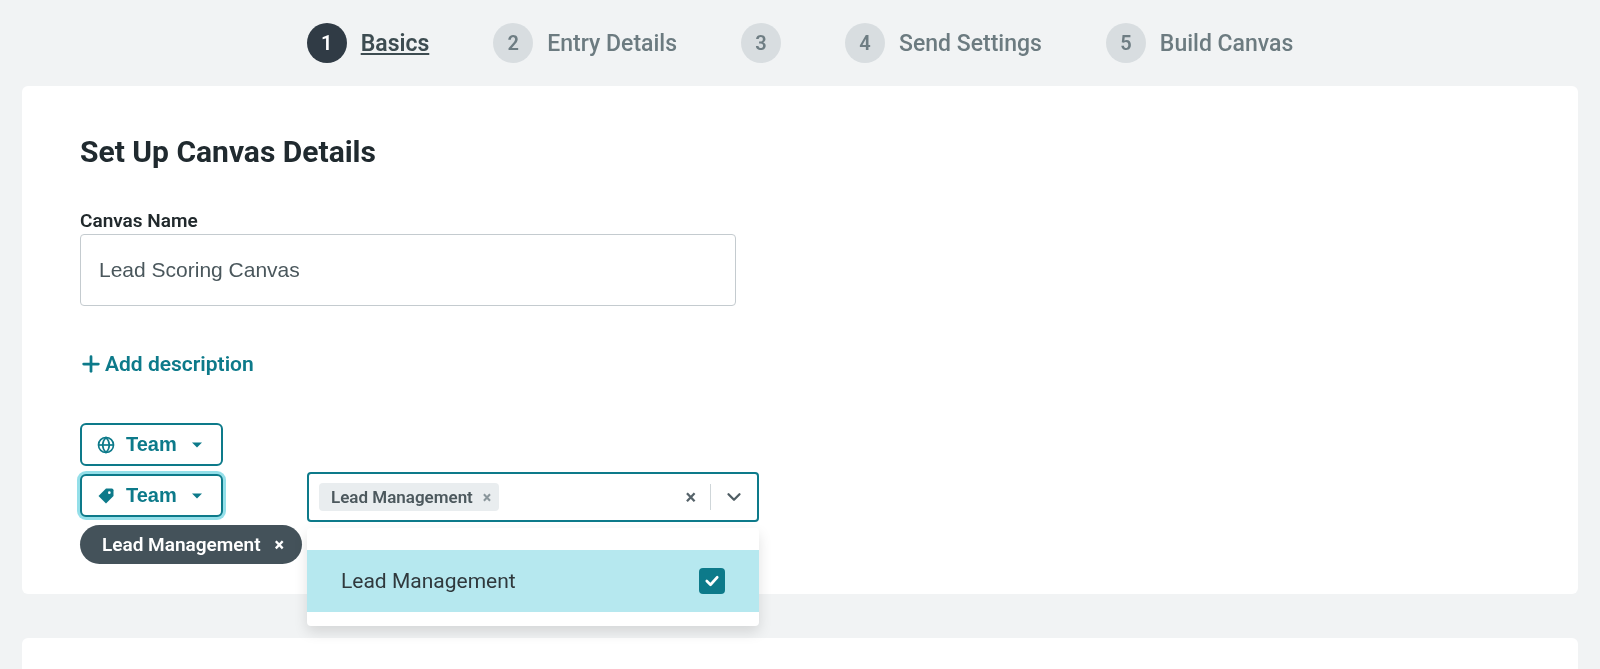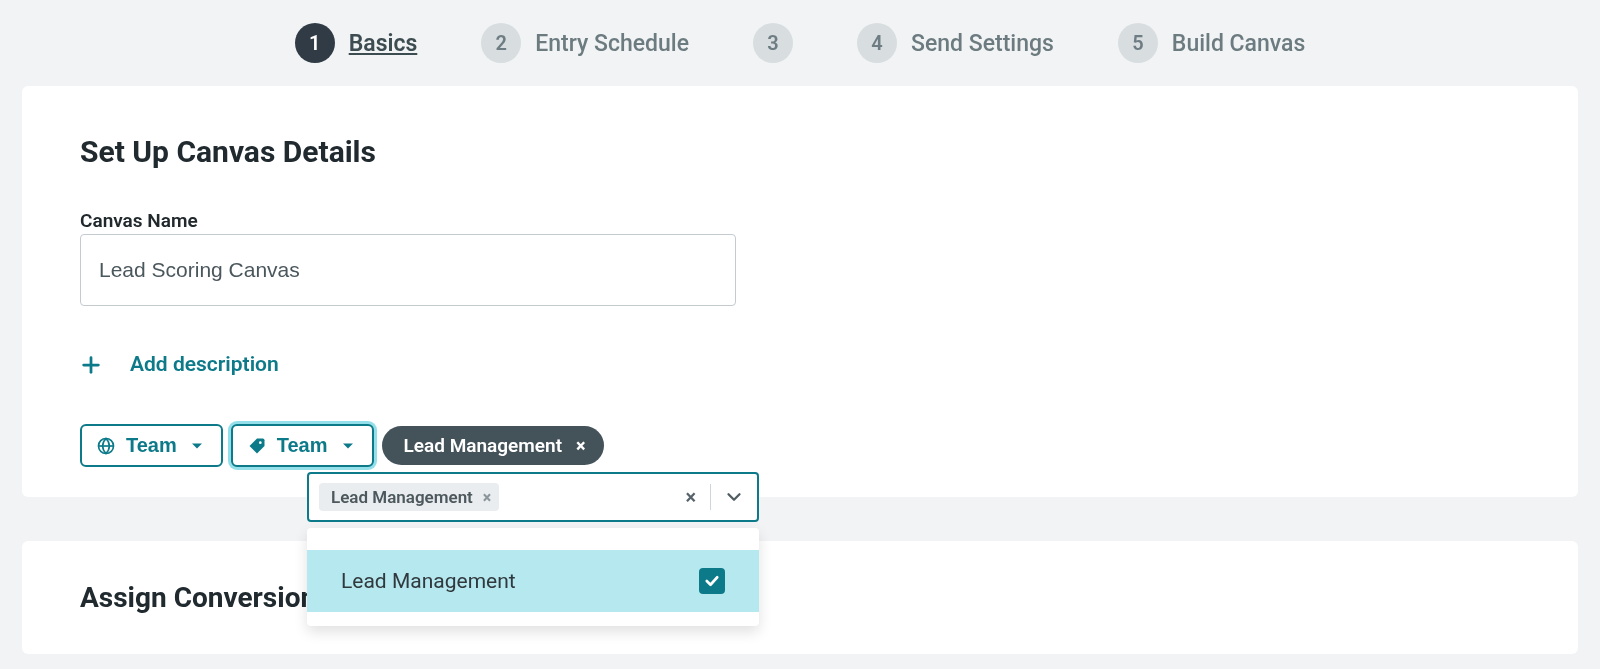--- a/index.html
+++ b/index.html
@@ -78,35 +78,36 @@
       height: 72px;
       border: 1px solid #c4cbcf;
       border-radius: 4px;
       padding: 0 18px;
       font-size: 21px;
       color: #4a575c;
       outline: none;
     }
     .add-desc {
       display: inline-flex;
-      align-items: flex-end;
-      gap: 28px;
+      align-items: center;
+      gap: 3px;
       margin-top: 46px;
       color: #0d7a8a;
       font-size: 21px;
       font-weight: 600;
       cursor: pointer;
     }
     .add-desc svg { width: 22px; height: 22px; }
     
     .chips-row {
       display: flex;
-      align-items: center;
+      align-items: flex-start;
       gap: 8px;
       margin-top: 44px;
+      flex-direction: column;
     }
     .btn-outline {
       display: inline-flex;
       align-items: center;
       gap: 10px;
       border: 2px solid #0d7a8a;
       color: #0d7a8a;
       background: #ffffff;
       border-radius: 6px;
       padding: 8px 14px;
@@ -228,21 +229,21 @@
 </head>
 <body>
 
 <div class="stepper">
   <div class="step active">
     <div class="step-circle">1</div>
     <div class="step-label">Basics</div>
   </div>
   <div class="step">
     <div class="step-circle">2</div>
-    <div class="step-label">Entry Schedule</div>
+    <div class="step-label">Entry Details</div>
   </div>
   <div class="step">
     <div class="step-circle">3</div>
   </div>
   <div class="step">
     <div class="step-circle">4</div>
     <div class="step-label">Send Settings</div>
   </div>
   <div class="step">
     <div class="step-circle">5</div>

